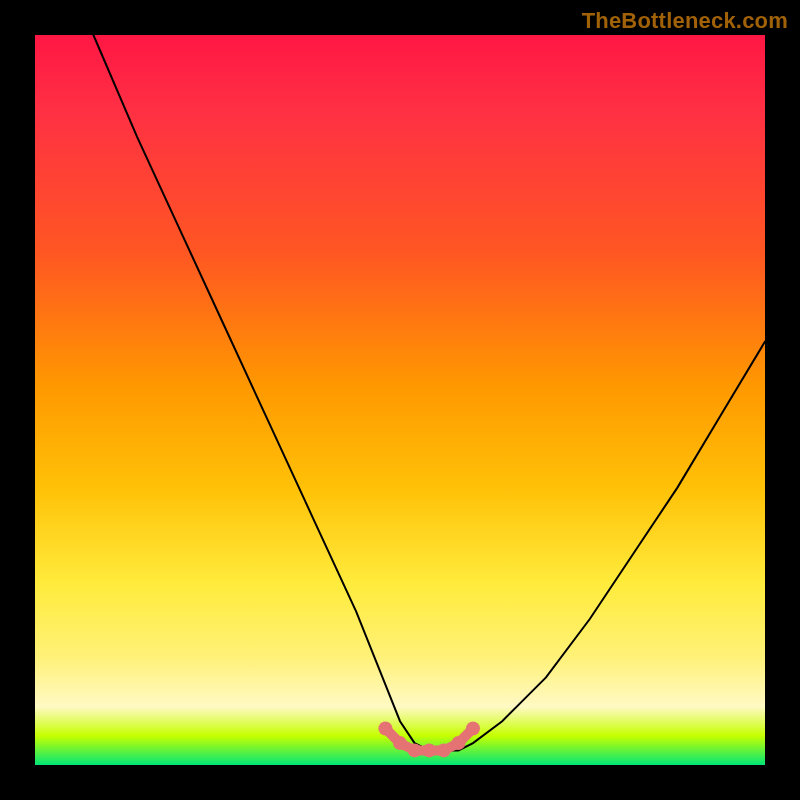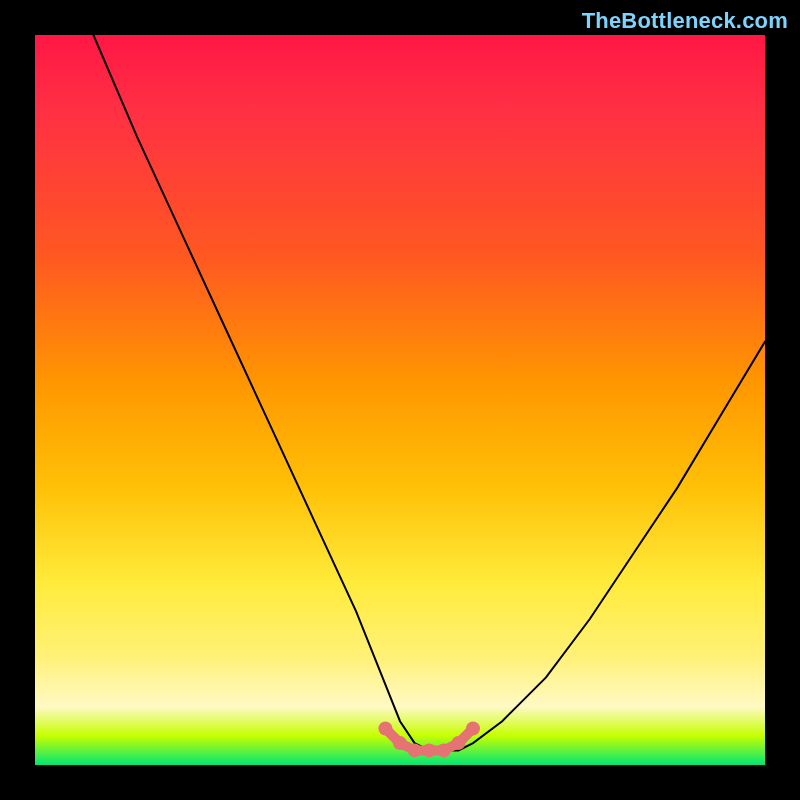--- a/index.html
+++ b/index.html
@@ -29,21 +29,21 @@
       #00e676 100%
     );
   }
   .watermark {
     position: absolute;
     top: 8px;
     right: 12px;
     font-family: Arial, Helvetica, sans-serif;
     font-size: 22px;
     font-weight: bold;
-    color: #7dd3fc;
+    color: #a16207;
     letter-spacing: 0.2px;
     user-select: none;
   }
   svg.curve {
     position: absolute;
     left: 35px;
     top: 35px;
     width: 730px;
     height: 730px;
     overflow: visible;

